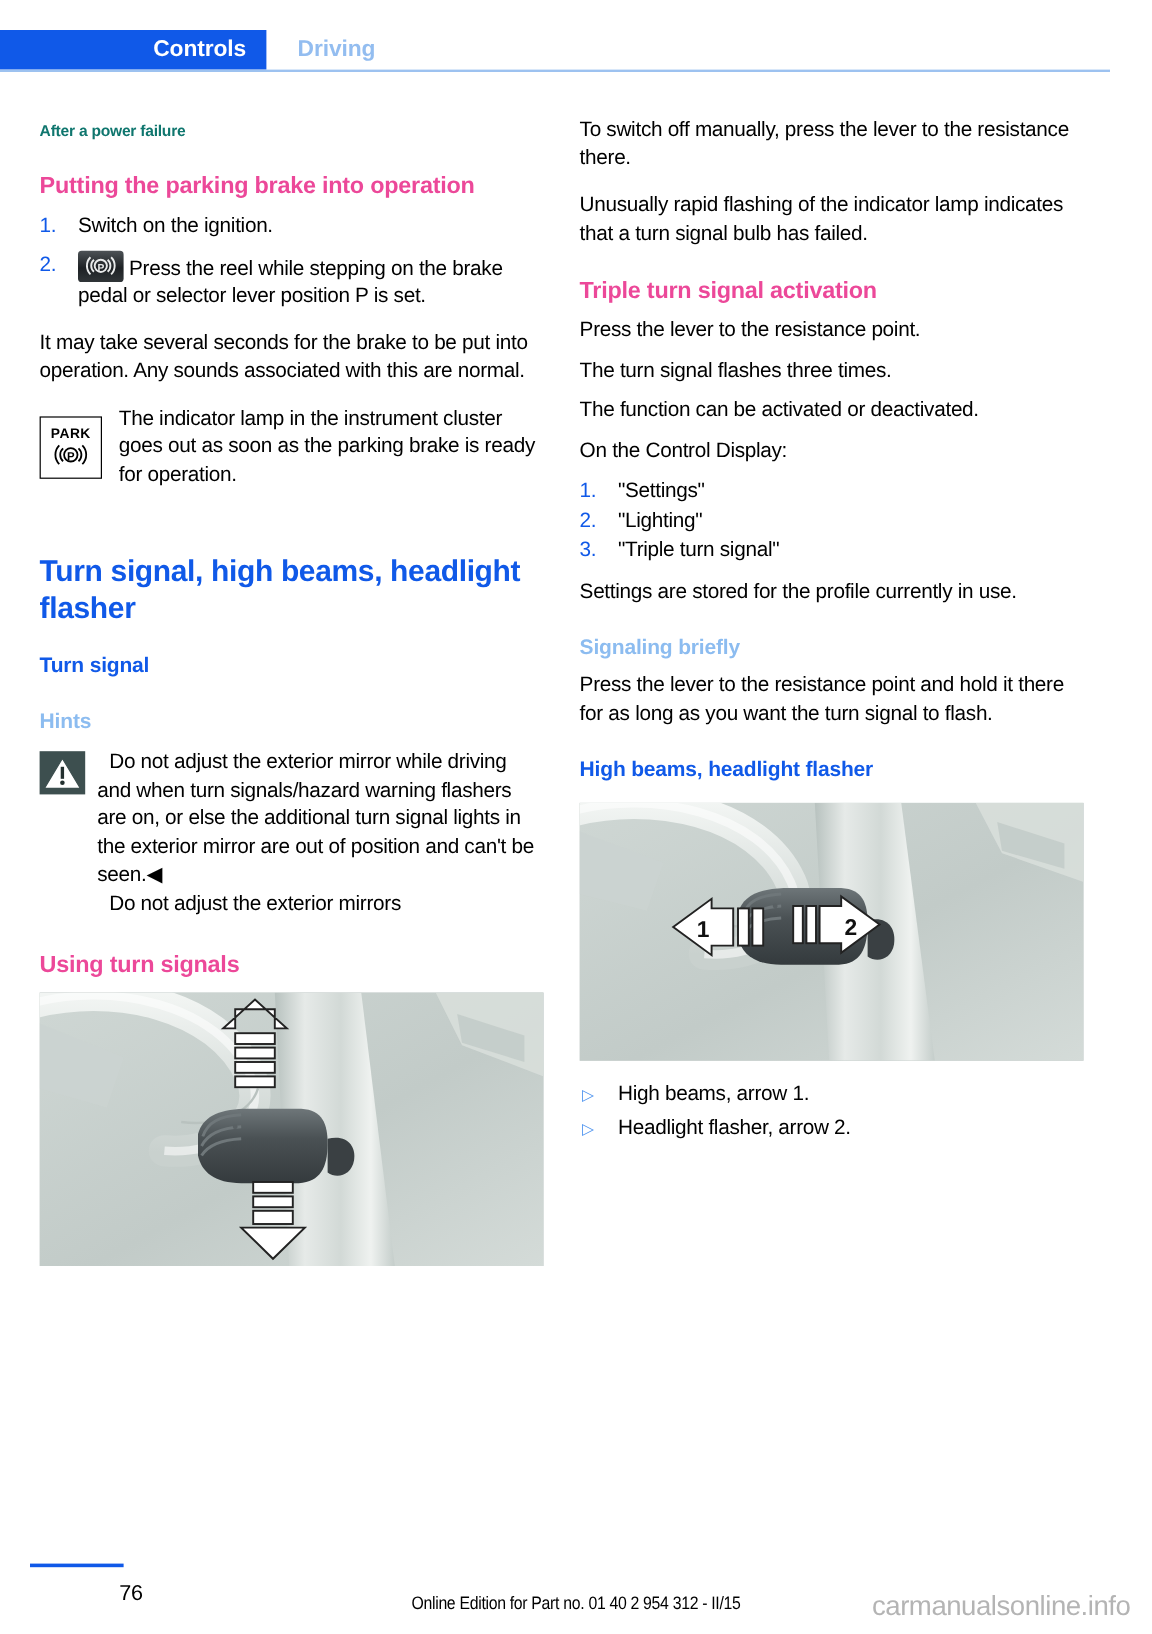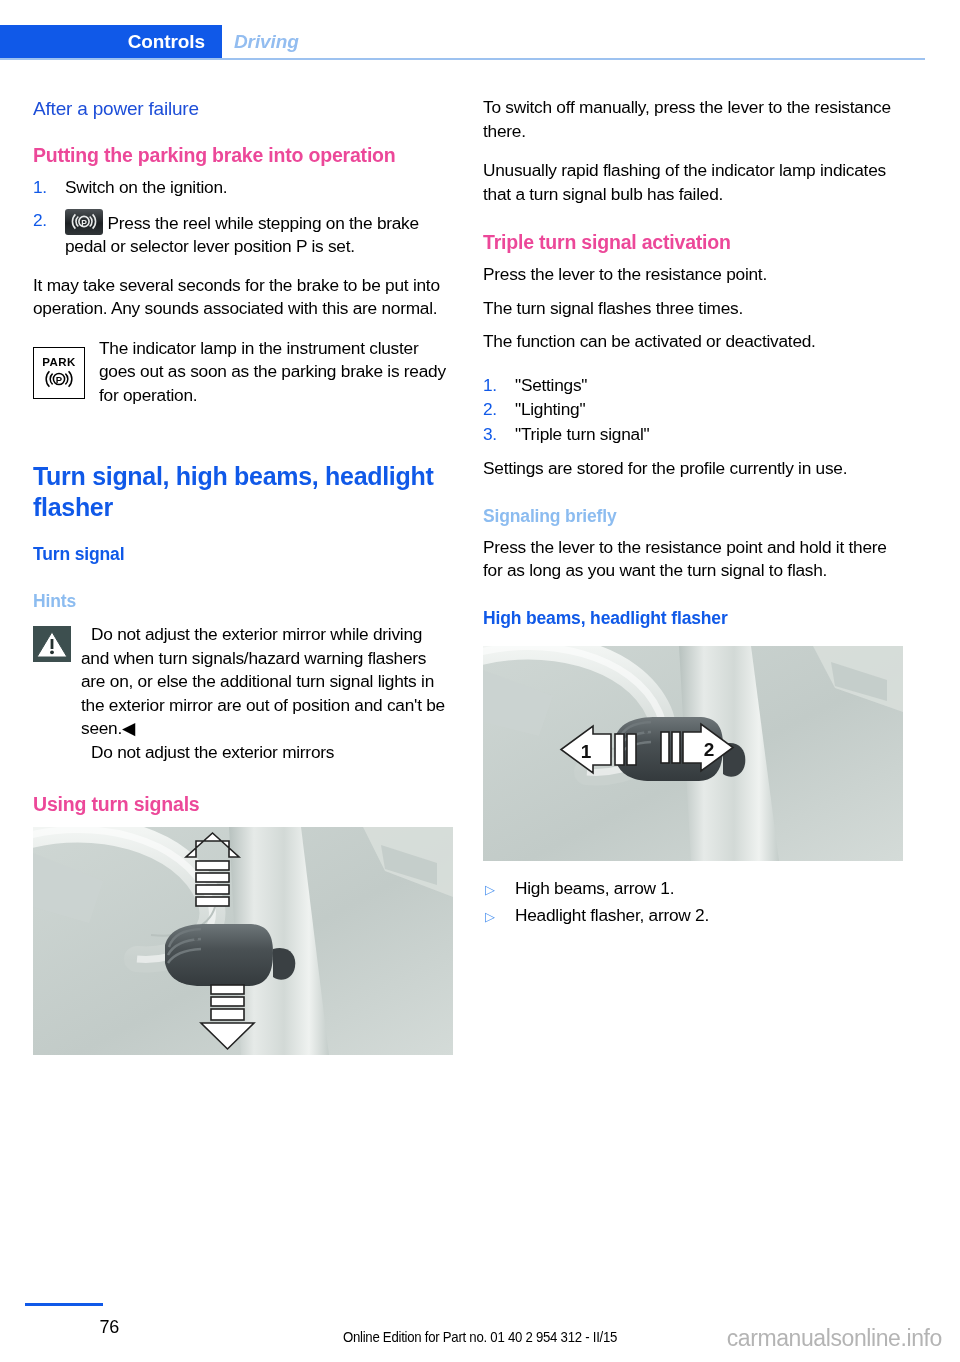--- a/index.html
+++ b/index.html
@@ -39,45 +39,44 @@
     color: #ffffff;
     font-size: 19px;
     font-weight: bold;
     text-align: right;
     padding-right: 17px;
     line-height: 33px;
     letter-spacing: -0.1px;
   }
   .tab-inactive {
     position: absolute;
-    left: 234px;
+    left: 248px;
     top: 0;
     height: 33px;
     color: #93bdf0;
     font-size: 19px;
     font-weight: bold;
     line-height: 33px;
     letter-spacing: -0.1px;
-    font-style: italic;
   }
 
   
   .col {
     position: absolute;
     top: 96px;
     width: 420px;
   }
   .col-left  { left: 33px; }
   .col-right { left: 483px; }
 
   
   h1.sec {
-    color: #1d4ed8;
-    font-size: 19px;
-    font-weight: normal;
+    color: #0f766e;
+    font-size: 13px;
+    font-weight: bold;
     line-height: 25px;
     letter-spacing: -0.2px;
     margin-bottom: 10px;
   }
   h1.big {
     color: #1059e8;
     font-size: 25px;
     font-weight: bold;
     line-height: 31px;
     letter-spacing: -0.3px;
@@ -446,20 +445,21 @@
   <div class="sp-10"></div>
 
   <p class="body">The turn signal flashes three times.</p>
 
   <div class="sp-10"></div>
 
   <p class="body">The function can be activated or deactivated.</p>
 
   <div class="sp-10"></div>
 
+  <p class="body">On the Control Display:</p>
 
   <div class="sp-10"></div>
 
   <ol class="olist">
     <li>
       <span class="num">1.</span>
       <span>"Settings"</span>
     </li>
     <li>
       <span class="num">2.</span>

